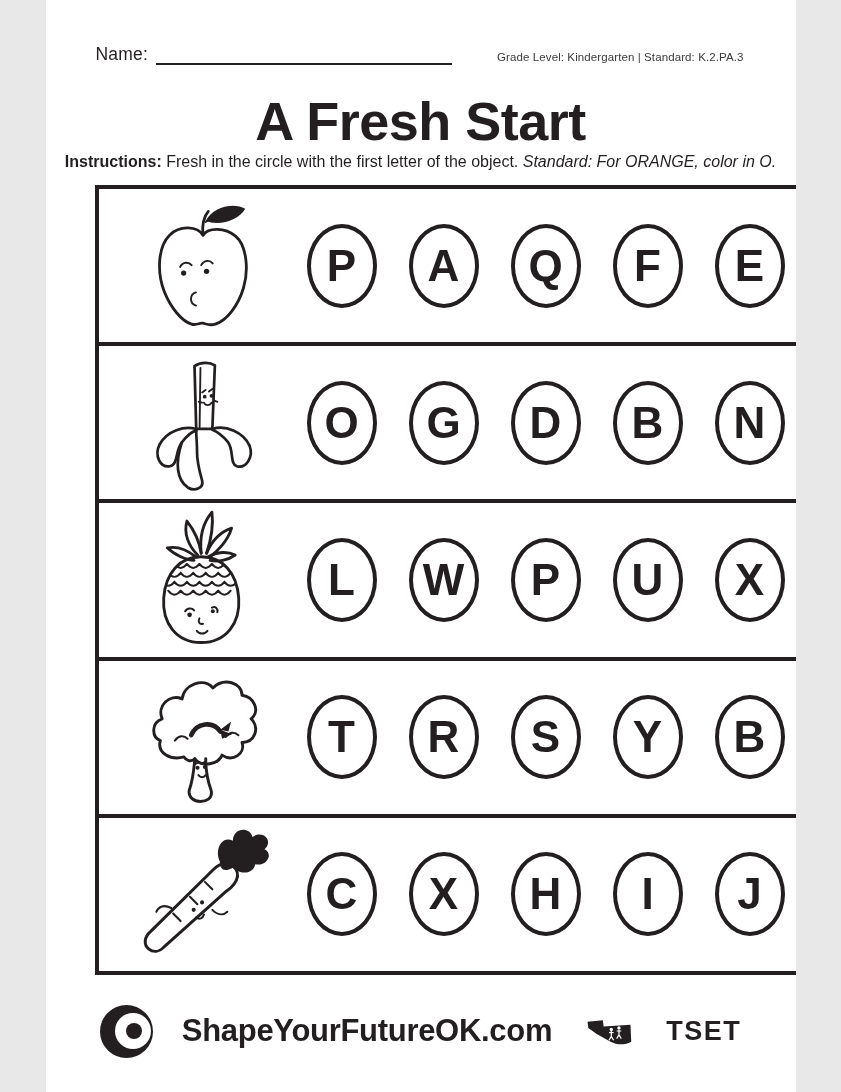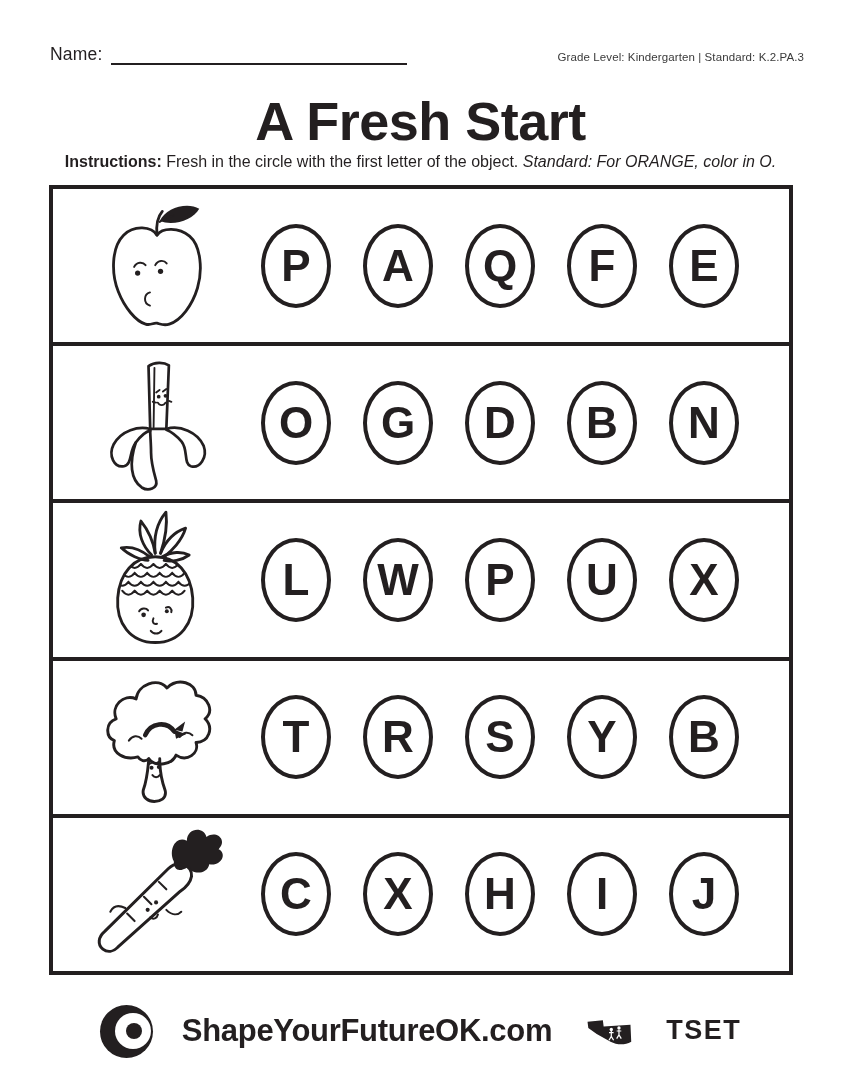--- a/index.html
+++ b/index.html
@@ -1,26 +1,26 @@
 <!DOCTYPE html>
 <html><head>
 <meta charset="utf-8">
 <style>
   * { margin:0; padding:0; box-sizing:border-box; }
   html,body { background:#e8e8e8; }
   .page {
-    position:relative; width:841px; height:1092px; background:#ffffff;
+    position:relative; width:750px; height:1092px; background:#ffffff;
     font-family:"Liberation Sans", sans-serif; color:#231f20; overflow:hidden;
     margin:0 auto;
   }
   
   .name-row { position:absolute; left:50px; top:44px; display:flex; align-items:flex-end; }
   .name-label { font-size:17.5px; letter-spacing:.2px; }
   .name-line { display:inline-block; width:296px; height:16px; border-bottom:2.5px solid #231f20; margin-left:8px; }
-  .meta { position:absolute; right:37px; top:51px; font-size:11.5px; color:#3a3a3a; letter-spacing:.1px; }
+  .meta { position:absolute; right:52px; top:51px; font-size:11.5px; color:#3a3a3a; letter-spacing:.1px; }
   .title { position:absolute; top:90px; left:0; width:100%; text-align:center;
            font-size:54px; font-weight:600; letter-spacing:-.5px; }
   .instructions { position:absolute; top:153px; left:0; width:100%; text-align:center; font-size:16px; }
   .instructions .bold { font-weight:700; }
   .instructions .italic { font-style:italic; }
   
   .sheet { position:absolute; left:49px; top:185px; width:744px; height:790px;
            border:4px solid #231f20; display:flex; flex-direction:column; background:#fff; }
   .row { flex:1 1 0; display:flex; align-items:center; border-bottom:4px solid #231f20; }
   .row:last-child { border-bottom:none; }
@@ -31,21 +31,21 @@
     display:flex; align-items:center; justify-content:center;
     font-size:44px; font-weight:600; background:#fff; color:#231f20;
   }
   
   .footer { position:absolute; top:1001px; left:0; width:100%; height:60px;
             display:flex; justify-content:center; align-items:center; }
   .syf-logo { position:relative; width:53px; height:53px; border-radius:50%; background:#231f20; flex:0 0 auto; }
   .syf-logo .inner-white { position:absolute; left:15px; top:8px; width:36px; height:36px; border-radius:50%; background:#ffffff; }
   .syf-logo .inner-dot { position:absolute; left:26px; top:18px; width:16px; height:16px; border-radius:50%; background:#231f20; }
   .site-text { font-size:31px; font-weight:700; letter-spacing:-.3px; margin-left:29px; }
-  .tset { display:flex; margin-left:34px;gap:28px; }
+  .tset { display:flex; align-items:center; margin-left:34px;gap:28px; }
   .tset-text { font-size:27px; font-weight:600; letter-spacing:1.5px; margin-left:6px; }
   svg.fruit { display:block; }
   svg.fruit .ln { fill:none; stroke:#231f20; stroke-width:3.2; stroke-linecap:round; stroke-linejoin:round; }
   svg.fruit .ln2 { fill:none; stroke:#231f20; stroke-width:2.2; stroke-linecap:round; stroke-linejoin:round; }
   svg.fruit .fl { fill:#231f20; stroke:none; }
 </style>
 </head>
 <body>
 
 <div class="page">

